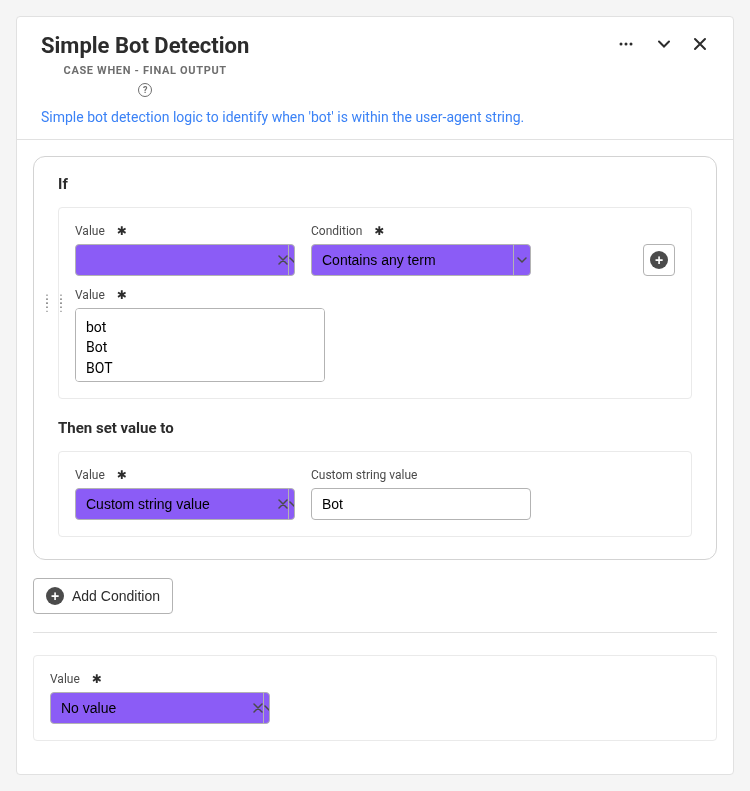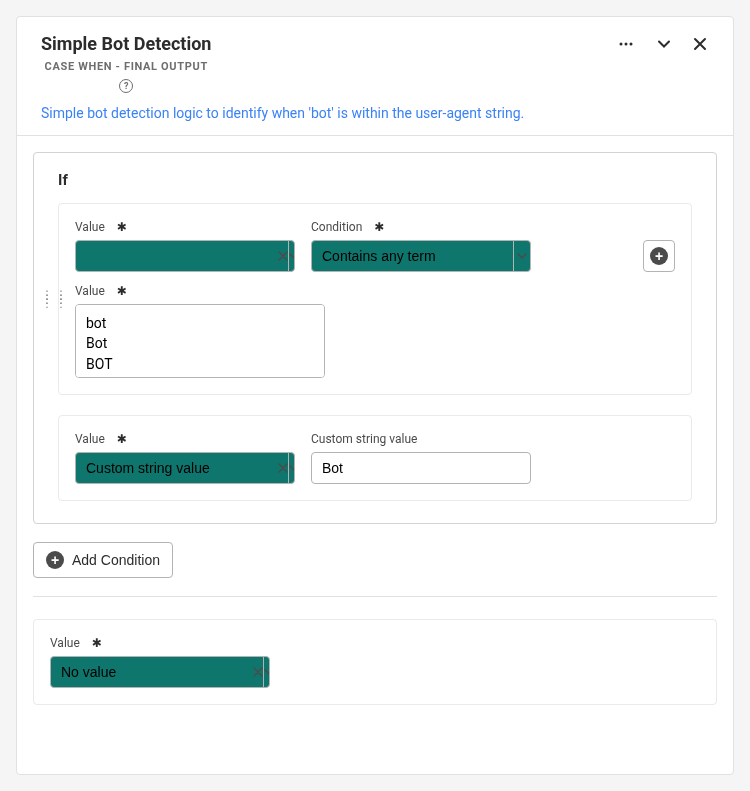--- a/index.html
+++ b/index.html
@@ -23,21 +23,21 @@
       padding: 16px 24px 14px 24px;
       border-bottom: 1px solid #e1e1e1;
       position: relative;
     }
     .header-row {
       display: flex;
       justify-content: space-between;
       align-items: start;
     }
     .title {
-      font-size: 18px;
+      font-size: 22px;
       font-weight: 700;
       color: #2c2c2c;
       margin-bottom: 6px;
     }
     .subtitle-row {
       display: flex;
       align-items: center;
       gap: 6px;
       margin-bottom: 12px;
       flex-direction: column;
@@ -79,21 +79,21 @@
       font-size: 9px;
       font-weight: 700;
       color: #6e6e6e;
     }
     .body {
       padding: 16px 16px;
       overflow-y: auto;
     }
     .condition-block {
       border: 1px solid #d3d3d3;
-      border-radius: 4px;
+      border-radius: 12px;
       padding: 18px 24px 22px 24px;
       margin-bottom: 18px;
       position: relative;
     }
     .section-label {
       font-size: 15px;
       font-weight: 700;
       color: #2c2c2c;
       margin-bottom: 14px;
     }
@@ -120,21 +120,21 @@
       align-items: center;
       gap: 12px;
     }
     .req { color: #2c2c2c; }
     .combo {
       display: flex;
       border: 1px solid #b3b3b3;
       border-radius: 4px;
       height: 32px;
       overflow: hidden;
-      background: #0f766e;
+      background: #8b5cf6;
     }
     .combo-input {
       flex: 1;
       border: none;
       padding: 0 10px;
       font-size: 14px;
       outline: none;
       background: transparent;
     }
     .combo-clear {
@@ -332,20 +332,21 @@
             <span>Value</span>
             <span class="req">✱</span>
           </div>
           <textarea class="textarea-field" style="">bot
 Bot
 BOT</textarea>
         </div>
       </div>
 
       <div class="then-section">
+        <div class="section-label">Then set value to</div>
         <div class="inner-block">
           <div class="field-row">
             <div class="field" style="width:220px">
               <div class="field-label">
                 <span>Value</span>
                 <span class="req">✱</span>
               </div>
               <div class="combo">
                 <input class="combo-input" value="Custom string value" style="">
                 <button class="combo-clear">

